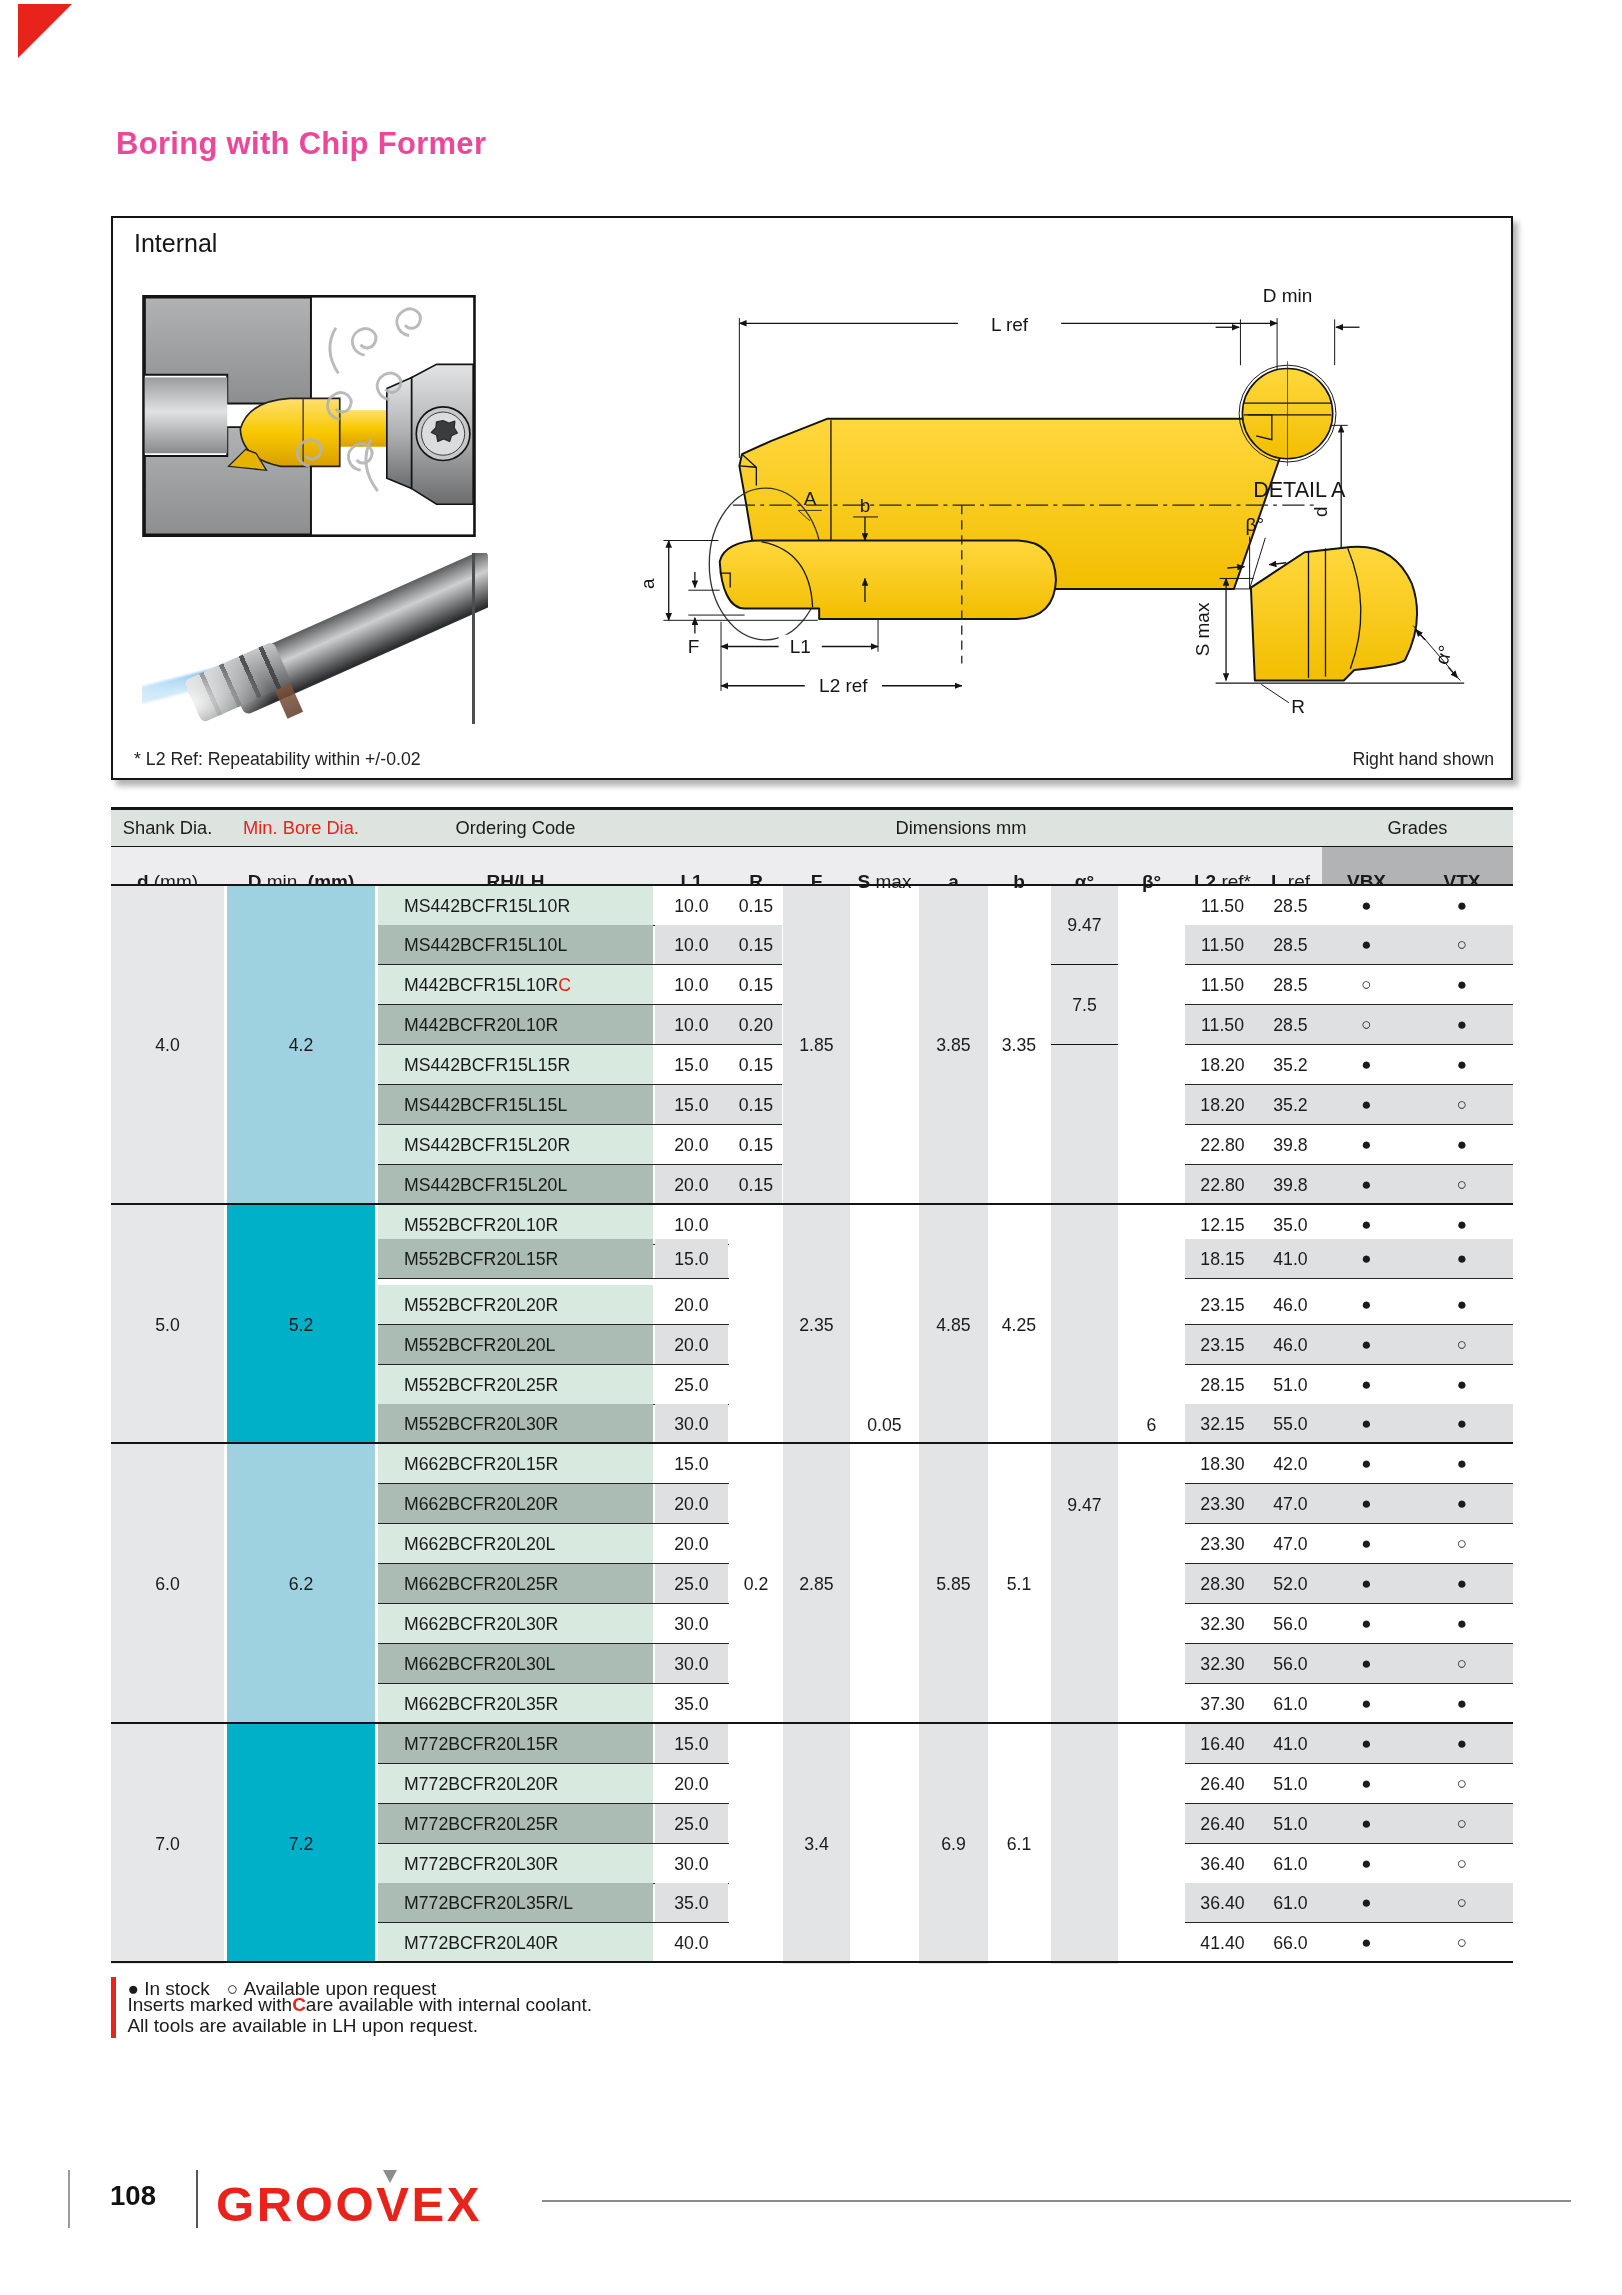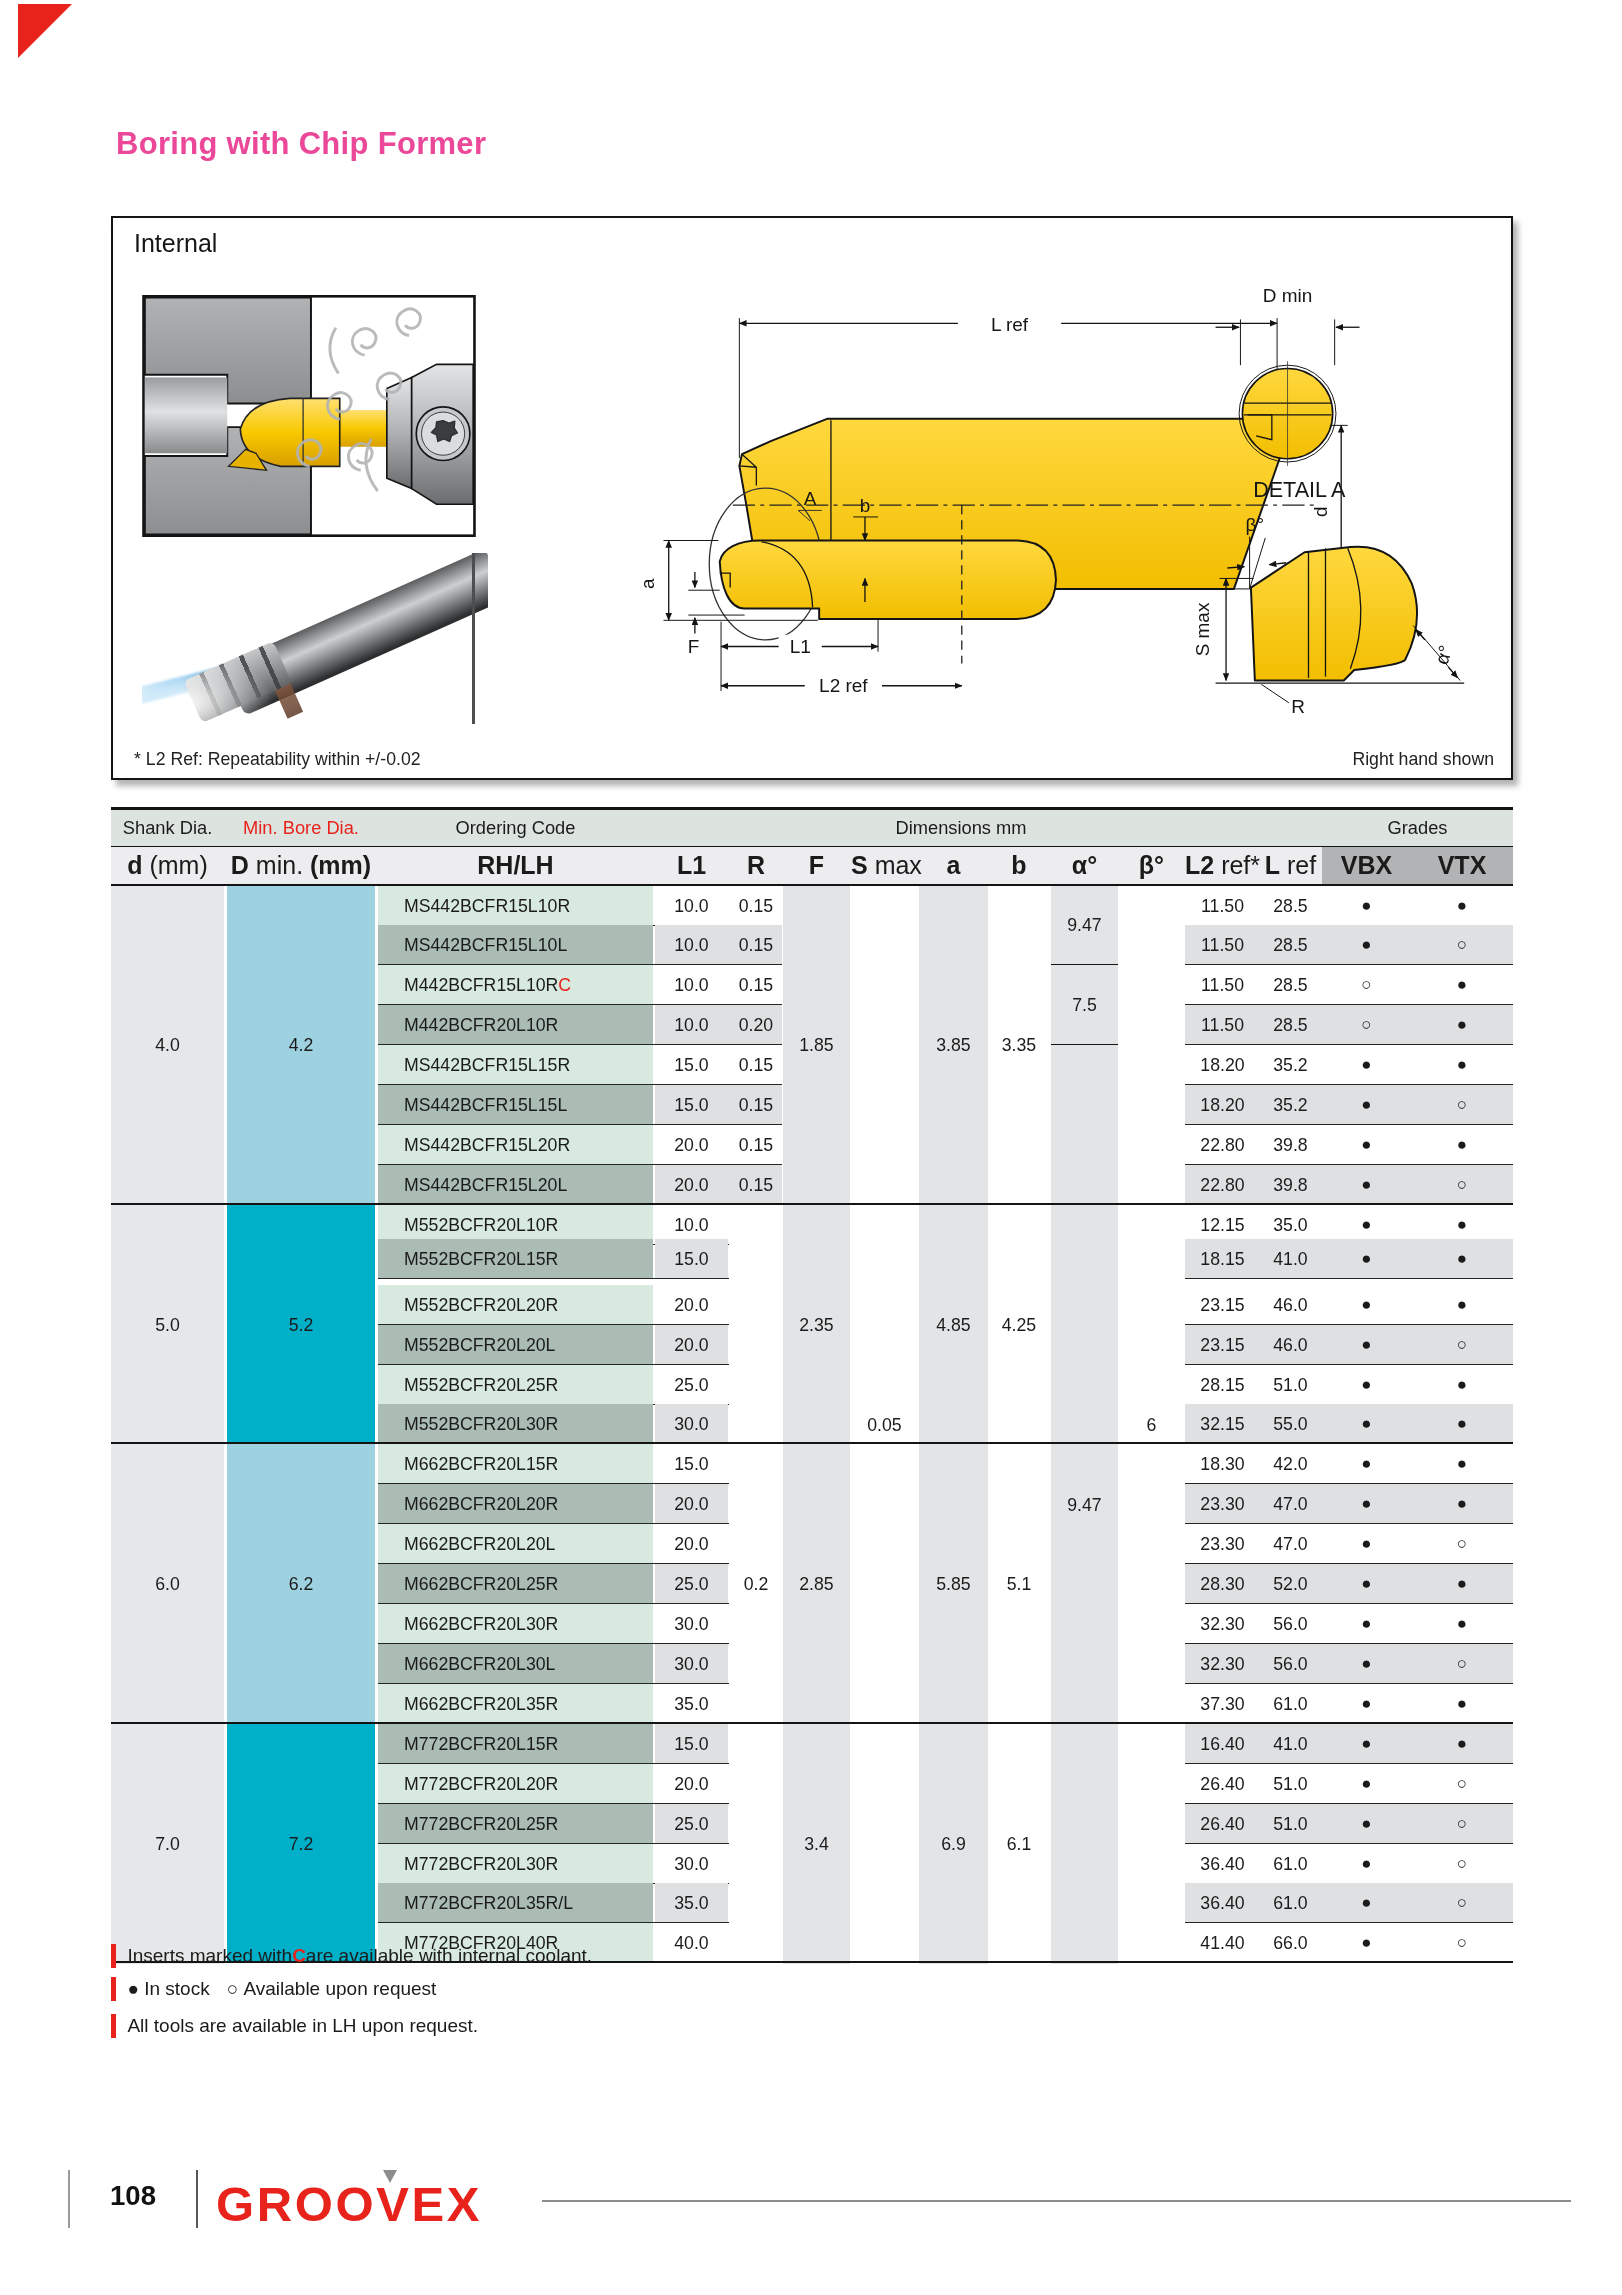--- a/index.html
+++ b/index.html
@@ -43,21 +43,21 @@
   #photo .vline{position:absolute;left:330px;top:0;width:2.6px;height:171px;background:#4c4e50;}
 
   
   #tbl{position:absolute;left:111px;top:807px;width:1402px;height:1158px;font-size:17.7px;}
   #tbl .hline{position:absolute;background:#141414;}
   .h1bg{position:absolute;left:0;top:2.6px;width:1402px;height:36px;background:#dde4e0;}
   .h2bg{position:absolute;left:0;top:40px;width:1402px;height:37px;background:#ededef;}
   .h2gr{position:absolute;left:1211px;top:40px;width:191px;height:37px;background:#b2b3b5;}
   .h1t,.h2t{position:absolute;height:36px;line-height:36px;text-align:center;white-space:nowrap;}
   .h1t{top:2.6px;font-size:18.3px;}
-  .h2t{top:40px;height:37px;line-height:37px;font-size:25px;}
+  .h2t{top:56px;height:37px;line-height:37px;font-size:19px;}
   .bold{font-weight:bold;}
   .red{color:#e8231c;}
 
   .strip{position:absolute;}
   .row{position:absolute;left:0;width:1402px;height:40px;line-height:40px;}
   .row .bg{position:absolute;top:0;height:40px;}
   .bg-code{left:267px;width:275px;}
   .bg-l1{left:544px;width:73px;}
   .wr .bg-l1{width:127px;}
   .bg-right{left:1074px;width:328px;}
@@ -714,21 +714,21 @@
     <span>●</span>&nbsp;
     <span>In stock</span>
     <span class="sp"></span>
     <span>○</span>&nbsp;
     <span>Available upon request</span>
   </div>
   <div class="note" style="top:2014px;">
     <span class="bar"></span>
     <span>All tools are available in LH upon request.</span>
   </div>
-  <div class="note" style="top:1944px;">
+  <div class="note" style="top:1993px;">
     <span class="bar"></span>
     <span>Inserts marked with </span>
       <span class="red bold">C</span>
       <span> are available with internal coolant.</span>
   </div>
 
   <div class="fvl" style="left:68px;background:#9a9a9c;"></div>
   <div id="pnum">108</div>
   <div class="fvl" style="left:196px;background:#55575a;"></div>
   <div id="logo">GROOVEX</div>

